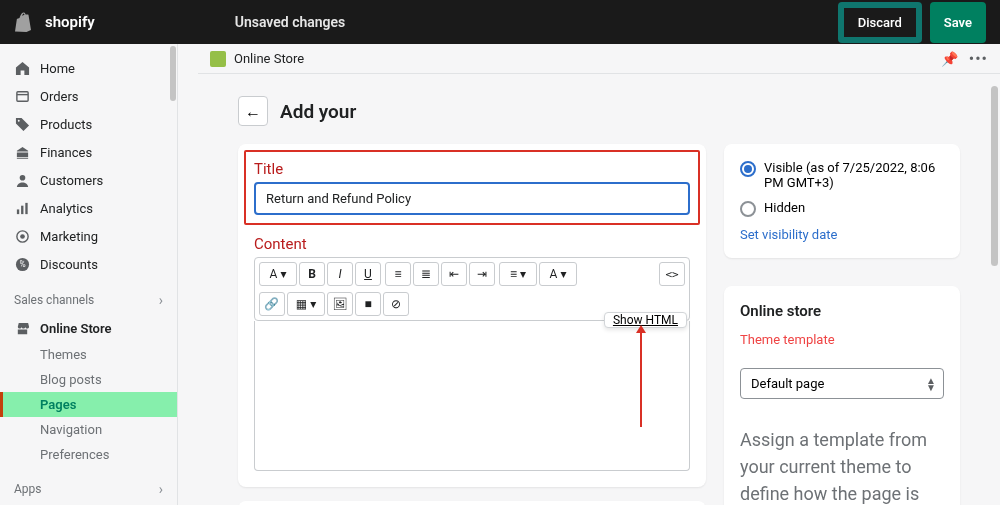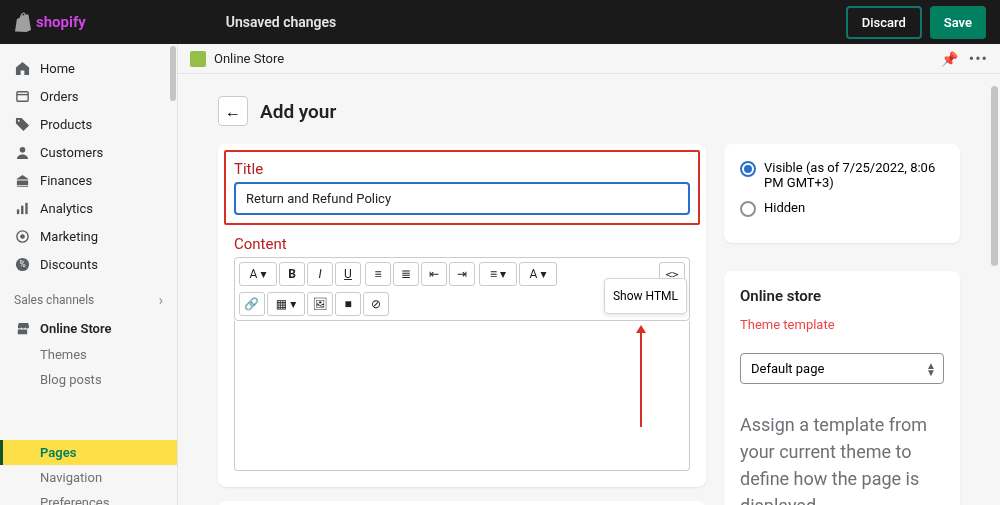--- a/index.html
+++ b/index.html
@@ -1,36 +1,36 @@
 <!DOCTYPE html>
 <html><head>
 <meta charset="utf-8">
 <style>
 * { box-sizing: border-box; margin: 0; padding: 0; font-family: -apple-system, BlinkMacSystemFont, "Segoe UI", Roboto, Helvetica, Arial, sans-serif; }
 body { background: #f6f6f7; overflow: hidden; width: 1000px; height: 505px; position: relative; }
 
 .topbar { background: #1a1a1a; height: 44px; display: flex; align-items: center; color: #fff; padding: 0 14px; }
-.logo { display: flex; align-items: center; gap: 4px; color: #d946ef; font-weight: 600; font-size: 15px; }
+.logo { display: flex; align-items: center; gap: 13px; color: #ffffff; font-weight: 600; font-size: 15px; }
 .logo svg { fill: #a0a0a0; }
 .unsaved { margin-left: 140px; font-size: 14px; font-weight: 600; color: #e6e6e6; }
 .topbar-actions { margin-left: auto; display: flex; gap: 8px; }
-.btn-discard { background: #1a1a1a; border: 2px solid #0f766e; color: #fff; padding: 7px 14px; border-radius: 4px; font-size: 13px; font-weight: 500; cursor: pointer; }
+.btn-discard { background: #1a1a1a; border: 6px solid #0f766e; color: #fff; padding: 7px 14px; border-radius: 4px; font-size: 13px; font-weight: 500; cursor: pointer; }
 .btn-save { background: #008060; border: none; color: #fff; padding: 7px 14px; border-radius: 4px; font-size: 13px; font-weight: 600; cursor: pointer; }
 
-.layout { display: flex; height: calc(505px - 44px); }
+.layout { display: flex; height: calc(505px - 44px); gap: 20px; }
 
 .sidebar { width: 178px; background: #f6f6f7; border-right: 1px solid #e1e3e5; display: flex; flex-direction: column; position: relative; }
 .sidebar-scroll { position: absolute; right: 0; top: 0; width: 8px; height: 100%; }
 .sidebar-thumb { position: absolute; right: 1px; top: 2px; width: 6px; height: 55px; background: #c4c4c4; border-radius: 3px; }
 .nav { padding-top: 10px; }
 .nav-item { display: flex; align-items: center; gap: 10px; padding: 6px 14px; font-size: 13px; color: #202223; cursor: pointer; }
 .nav-item .icn { width: 16px; height: 16px; display: flex; align-items: center; justify-content: center; color: #5c5f62; }
 .nav-item.active { font-weight: 600; }
 .sub-item { padding: 5px 14px 5px 40px; font-size: 13px; color: #6d7175; cursor: pointer; }
-.sub-item.active { background: #fde047; color: #008060; font-weight: 600; border-left: 3px solid #14532d; padding-left: 37px; margin-top: 48px; }
+.sub-item.active { background: #86efac; color: #008060; font-weight: 600; border-left: 3px solid #c2410c; padding-left: 37px; }
 .section-label { display: flex; align-items: center; justify-content: space-between; padding: 14px 14px 6px; font-size: 12px; color: #6d7175; }
 .chev { font-size: 14px; color: #8c9196; }
 .add-apps-fade { color: #bcbcbc; }
 
 .main { flex: 1; overflow: hidden; position: relative; }
 .subheader { height: 30px; background: #f6f6f7; border-bottom: 1px solid #e1e3e5; display: flex; align-items: center; padding: 0 12px; gap: 8px; }
 .subheader .shop-icn { width: 16px; height: 16px; background: #95bf47; border-radius: 2px; position: relative; }
 .subheader-title { font-size: 13px; color: #202223; }
 .subheader-actions { margin-left: auto; display: flex; gap: 10px; align-items: center; }
 .pin { color: #b98900; font-size: 14px; }
@@ -57,21 +57,21 @@
 .toolbar { border: 1px solid #c9cccf; border-radius: 4px; padding: 4px; display: flex; flex-wrap: wrap; gap: 4px; position: relative; }
 .tb-group { display: flex; gap: 2px; }
 .tb-btn { width: 26px; height: 24px; border: 1px solid #c9cccf; border-radius: 3px; background: #fff; display: flex; align-items: center; justify-content: center; font-size: 12px; cursor: pointer; color: #202223; }
 .tb-btn.wide { width: 38px; }
 .tb-btn.html { margin-left: auto; font-family: monospace; font-size: 11px; }
 .tb-row2 { width: 100%; display: flex; gap: 2px; margin-top: 2px; }
 .tb-btn.dim { color: #bababa; }
 
 .editor-body { border: 1px solid #c9cccf; border-top: none; border-radius: 0 0 4px 4px; height: 150px; background: #fff; }
 
-.tooltip { position: absolute; right: 2px; top: 20px; background: #fff; border: 1px solid #d2d5d8; border-radius: 4px; padding: 10px 8px; font-size: 12px; box-shadow: 0 2px 4px rgba(0,0,0,0.1); }
+.tooltip { position: absolute; right: 2px; top: 54px; background: #fff; border: 1px solid #d2d5d8; border-radius: 4px; padding: 0 8px; font-size: 12px; box-shadow: 0 2px 4px rgba(0,0,0,0.1); text-decoration: underline; }
 
 .arrow-annotation { position: absolute; right: 48px; top: 74px; width: 2px; height: 96px; background: #d93025; }
 .arrow-annotation::before { content: ''; position: absolute; top: -6px; left: -4px; border-left: 5px solid transparent; border-right: 5px solid transparent; border-bottom: 8px solid #d93025; }
 
 .card-title { font-size: 15px; font-weight: 600; margin-bottom: 12px; color: #202223; }
 .radio-row { display: flex; align-items: flex-start; gap: 8px; margin-bottom: 10px; font-size: 13px; }
 .radio-outer { width: 16px; height: 16px; border: 2px solid #8c9196; border-radius: 50%; flex-shrink: 0; margin-top: 1px; display: flex; align-items: center; justify-content: center; }
 .radio-outer.checked { border-color: #2c6ecb; }
 .radio-inner { width: 8px; height: 8px; background: #2c6ecb; border-radius: 50%; }
 .link-text { color: #2c6ecb; font-size: 13px; cursor: pointer; }
@@ -126,33 +126,33 @@
           <span class="icn">
             <svg width="15" height="15" viewBox="0 0 16 16" fill="currentColor">
               <path d="M1 1h6l8 8-6 6-8-8V1zm3 4a1 1 0 100-2 1 1 0 000 2z"></path>
             </svg>
           </span>
           <span>Products</span>
         </div>
       <div class="nav-item">
           <span class="icn">
             <svg width="15" height="15" viewBox="0 0 16 16" fill="currentColor">
+              <path d="M2 6l6-4 6 4v1H2V6zm0 2h12v5H2V8zm0 6h12v1H2v-1z"></path>
+            </svg>
+          </span>
+          <span>Finances</span>
+        </div>
+      <div class="nav-item">
+          <span class="icn">
+            <svg width="15" height="15" viewBox="0 0 16 16" fill="currentColor">
               <circle cx="8" cy="5" r="3"></circle>
               <path d="M2 15c0-3 3-5 6-5s6 2 6 5H2z"></path>
             </svg>
           </span>
           <span>Customers</span>
-        </div>
-      <div class="nav-item">
-          <span class="icn">
-            <svg width="15" height="15" viewBox="0 0 16 16" fill="currentColor">
-              <path d="M2 6l6-4 6 4v1H2V6zm0 2h12v5H2V8zm0 6h12v1H2v-1z"></path>
-            </svg>
-          </span>
-          <span>Finances</span>
         </div>
       <div class="nav-item">
           <span class="icn">
             <svg width="15" height="15" viewBox="0 0 16 16" fill="currentColor">
               <rect x="2" y="9" width="2.5" height="5"></rect>
               <rect x="6.5" y="5" width="2.5" height="9"></rect>
               <rect x="11" y="2" width="2.5" height="12"></rect>
             </svg>
           </span>
           <span>Analytics</span>
@@ -281,20 +281,21 @@
             <label class="radio-row">
               <span class="radio-outer checked">
                   <span class="radio-inner"></span>
                 </span>
               <span>Visible (as of 7/25/2022, 8:06 PM GMT+3)</span>
             </label>
             <label class="radio-row">
               <span class="radio-outer"></span>
               <span>Hidden</span>
             </label>
+            <div class="link-text" style="margin-top:6px">Set visibility date</div>
           </div>
 
           <div class="card">
             <div class="card-title">Online store</div>
             <div class="sub-label">Theme template</div>
             <div class="select-wrap">
               <select class="select">
                 <option>Default page</option>
               </select>
               <div class="select-arrows">▲<br>▼</div>

